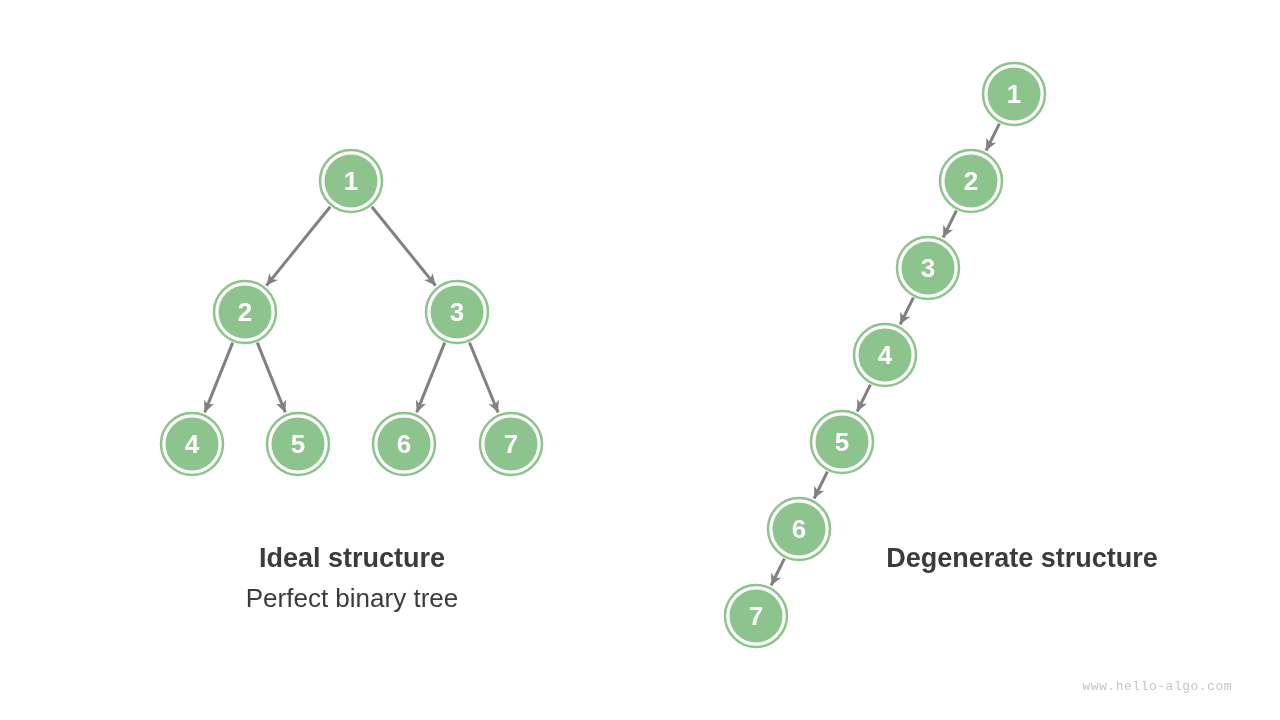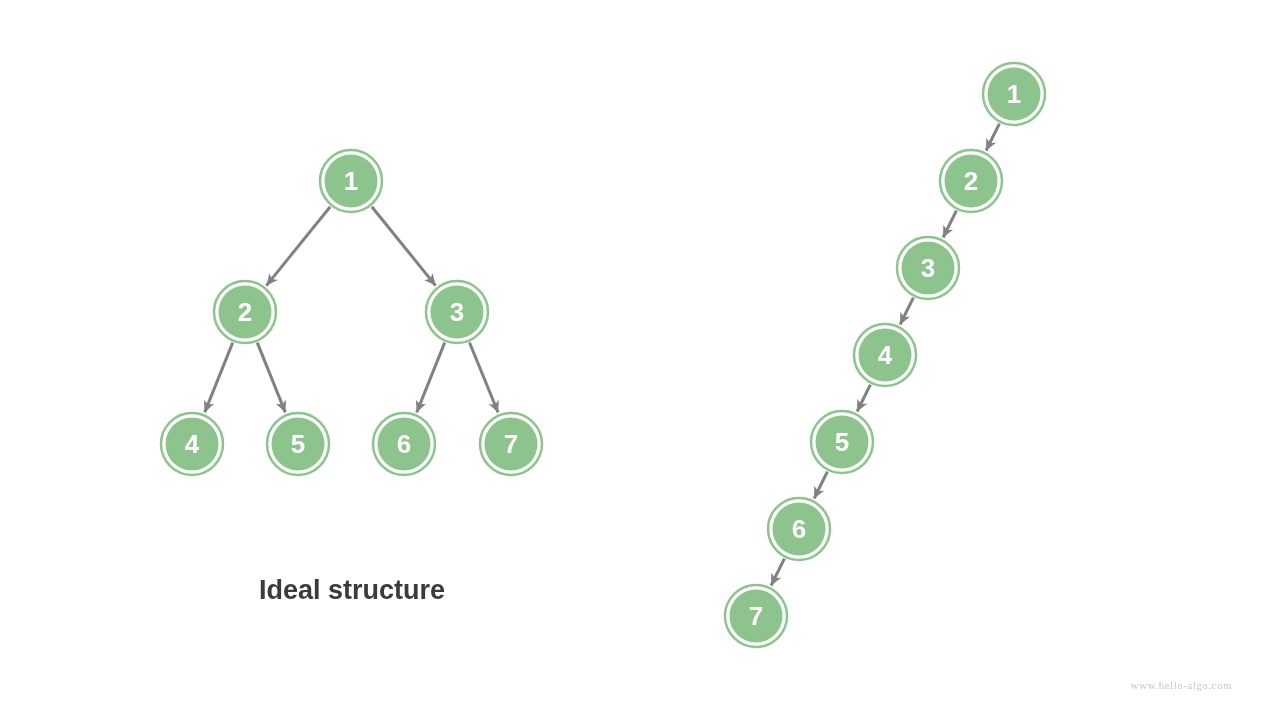--- a/index.html
+++ b/index.html
@@ -34,33 +34,32 @@
     text-align: center;
     top: 540px;
     color: var(--label-color, #3b3b3b);
   }
   #caption-left  { left: 152px; }
   #caption-right { left: 822px; }
   .caption-title {
     font-size: 27px;
     font-weight: bold;
     line-height: 37px;
-    margin-top: 32px;
   }
   .caption-subtitle {
     font-size: 26px;
     font-weight: normal;
     line-height: 43px;
   }
   .watermark {
     position: absolute;
     top: 679px;
     right: 48px;
-    font-family: Liberation Serif, serif;
-    font-size: 11px;
+    font-family: Liberation Mono, monospace;
+    font-size: 13px;
     color: var(--watermark-color, #c6c6c6);
     letter-spacing: 0.5px;
   }
 </style>
 </head>
 <body style="background: rgb(255, 255, 255);">
 
 <div id="canvas">
 
   <svg id="diagram-svg" width="1280" height="720" viewBox="0 0 1280 720">
@@ -152,20 +151,22 @@
         <g>
           <circle cx="756" cy="616" r="31" fill="none" stroke="#8DC48D" stroke-width="2.5"></circle>
           <circle cx="756" cy="616" r="26.5" fill="#8DC48D"></circle>
           <text x="756" y="625" text-anchor="middle" class="node-label" fill="#ffffff">7</text>
         </g>
       </g>
   </svg>
 
   <div class="caption" id="caption-left">
     <div class="caption-title">Ideal structure</div>
+    <div class="caption-subtitle">Perfect binary tree</div>
   </div>
 
   <div class="caption" id="caption-right">
+    <div class="caption-title">Degenerate structure</div>
   </div>
 
   <div class="watermark">www.hello-algo.com</div>
 
 </div>
 
 </body></html>

